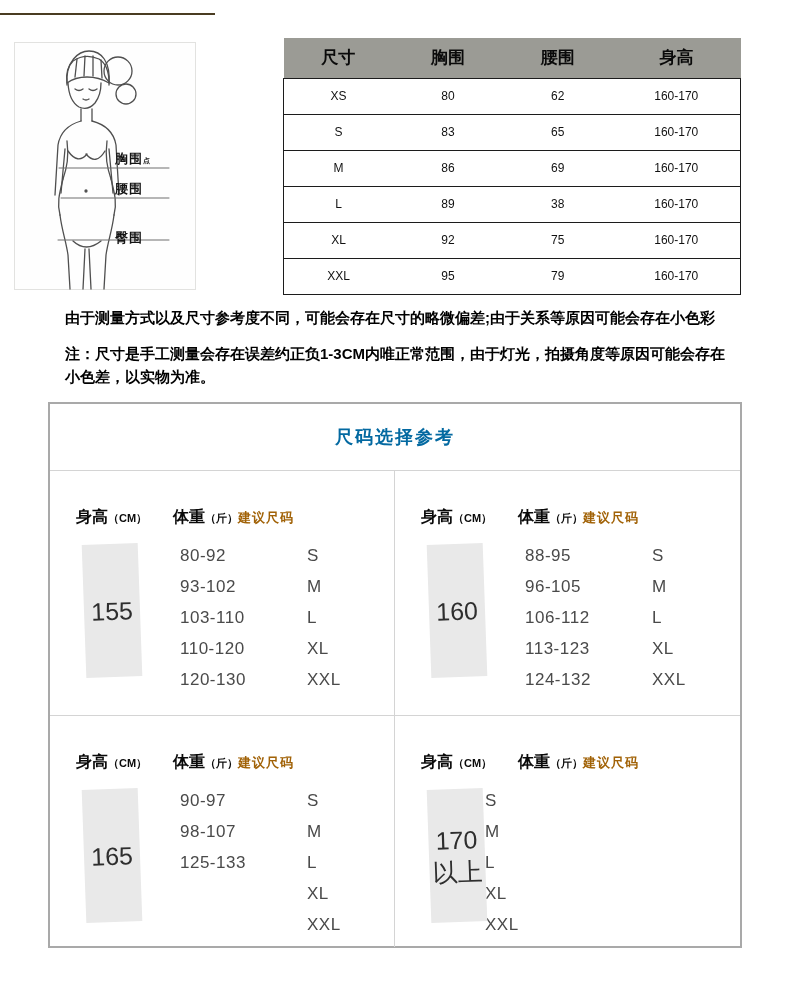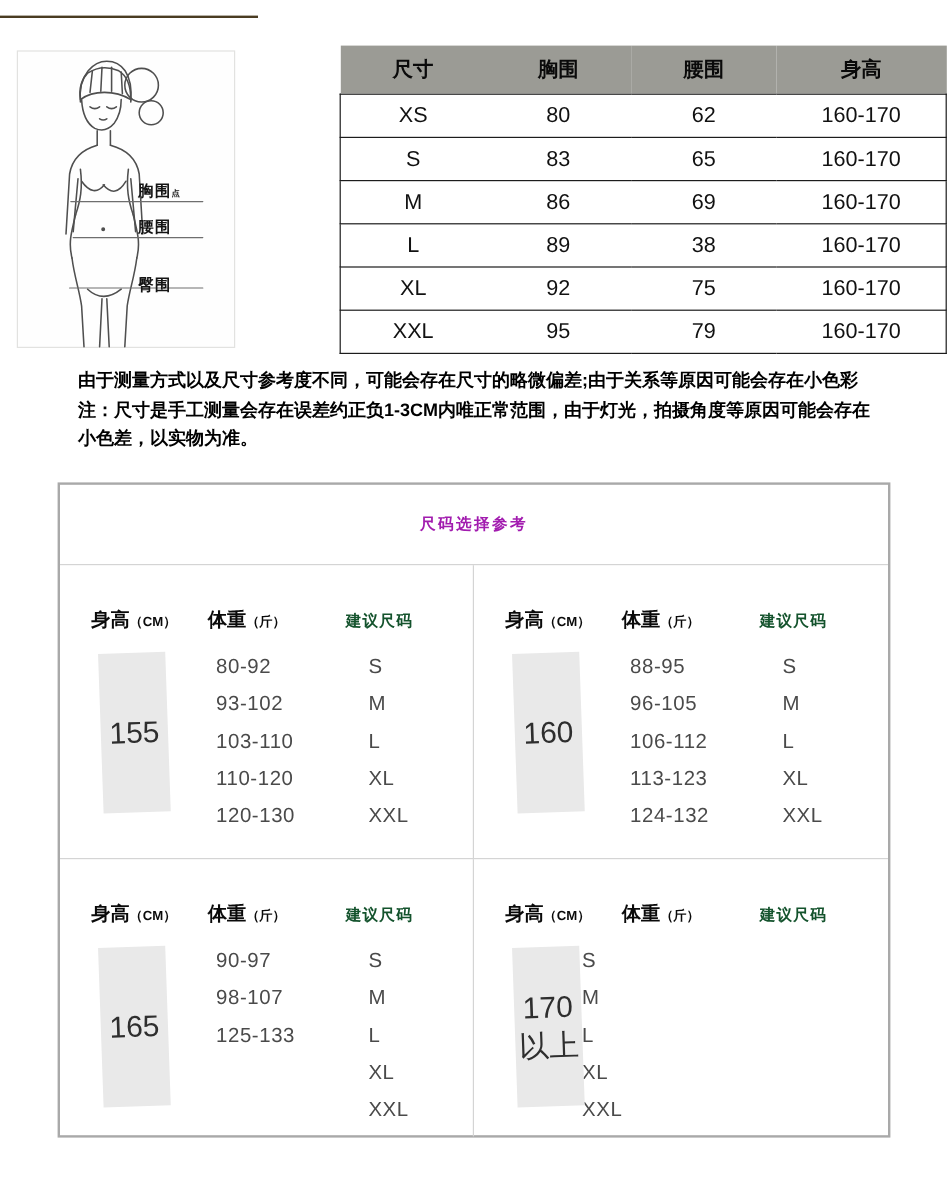--- a/index.html
+++ b/index.html
@@ -22,65 +22,65 @@
     position:absolute; font-weight:bold; font-size:13px; color:#141414;
     letter-spacing:1px; white-space:nowrap;
   }
   .fig-label .tiny { font-size:7px; font-weight:bold; }
   .fig-bust  { left:100px; top:107px; }
   .fig-waist { left:100px; top:137px; }
   .fig-hip   { left:100px; top:186px; }
 
   
   .size-table {
-    position:absolute; left:283px; top:38px; width:506px;
+    position:absolute; left:283px; top:38px; width:458px;
     border-collapse:collapse; table-layout:fixed; text-align:center;
   }
   .size-table col.c1 { width:24%; } .size-table col.c2 { width:24%; }
   .size-table col.c3 { width:24%; } .size-table col.c4 { width:28%; }
   .size-table thead th {
     background:#9b9b95; height:40px; font-size:17px; font-weight:bold; color:#0a0a0a;
   }
   .size-table tbody td {
-    height:36px; font-size:18px; color:#111; background:#fff;
+    height:36px; font-size:12px; color:#111; background:#fff;
     border-bottom:1px solid #1c1c1c;
   }
   .size-table tbody tr:first-child td { border-top:1px solid #1c1c1c; }
   .size-table tbody td:first-child { border-left:1px solid #1c1c1c; }
   .size-table tbody td:last-child  { border-right:1px solid #1c1c1c; }
 
   
   .disclaimer {
     position:absolute; left:65px; top:306px; width:674px;
     font-size:15px; font-weight:bold; color:#000; line-height:23px;
   }
-  .disclaimer p + p { margin-top:2px; }
+  .disclaimer p + p { margin-top:13px; }
 
   
   .ref-box {
     position:absolute; left:48px; top:402px; width:694px; height:546px;
     border:2px solid #a9a9a9; background:#fff;
   }
   .ref-title {
     height:66px; display:flex; align-items:center; justify-content:center;
-    font-size:13px; font-weight:bold; letter-spacing:2px; color:#a21caf;
+    font-size:18px; font-weight:bold; letter-spacing:2px; color:#0369a1;
   }
   .ref-grid {
     display:grid; grid-template-columns:1fr 1fr; grid-template-rows:245px 231px;
     border-top:1px solid #d4d4d4; height:478px;
   }
   .quadrant { padding:36px 0 0 26px; }
   .q-tl, .q-bl { border-right:1px solid #d4d4d4; }
   .q-tl, .q-tr { border-bottom:1px solid #d4d4d4; }
 
   .q-header { display:flex; align-items:baseline; white-space:nowrap; }
   .q-h-main { font-size:16px; font-weight:bold; color:#0a0a0a; }
   .q-h-unit { font-size:11px; font-weight:bold; color:#0a0a0a; }
   .q-h-weight { margin-left:26px; }
-  .q-h-size { margin-left:50px; font-size:13px; font-weight:bold; color:#14532d; letter-spacing:1px; }
+  .q-h-size { font-size:13px; font-weight:bold; color:#a16207; letter-spacing:1px; }
 
   .q-body { display:flex; margin-top:12px; }
   .q-height {
     width:56px; height:133px; margin-left:8px; margin-top:4px; background:#e9e9e9;
     display:flex; flex-direction:column; align-items:center; justify-content:center;
     font-size:25px; color:#2e2e2e; line-height:32px; transform:rotate(-2deg);
   }
   .q-weights { margin-left:40px; width:127px; }
   .q-sizes { }
   .q-weights div, .q-sizes div {

